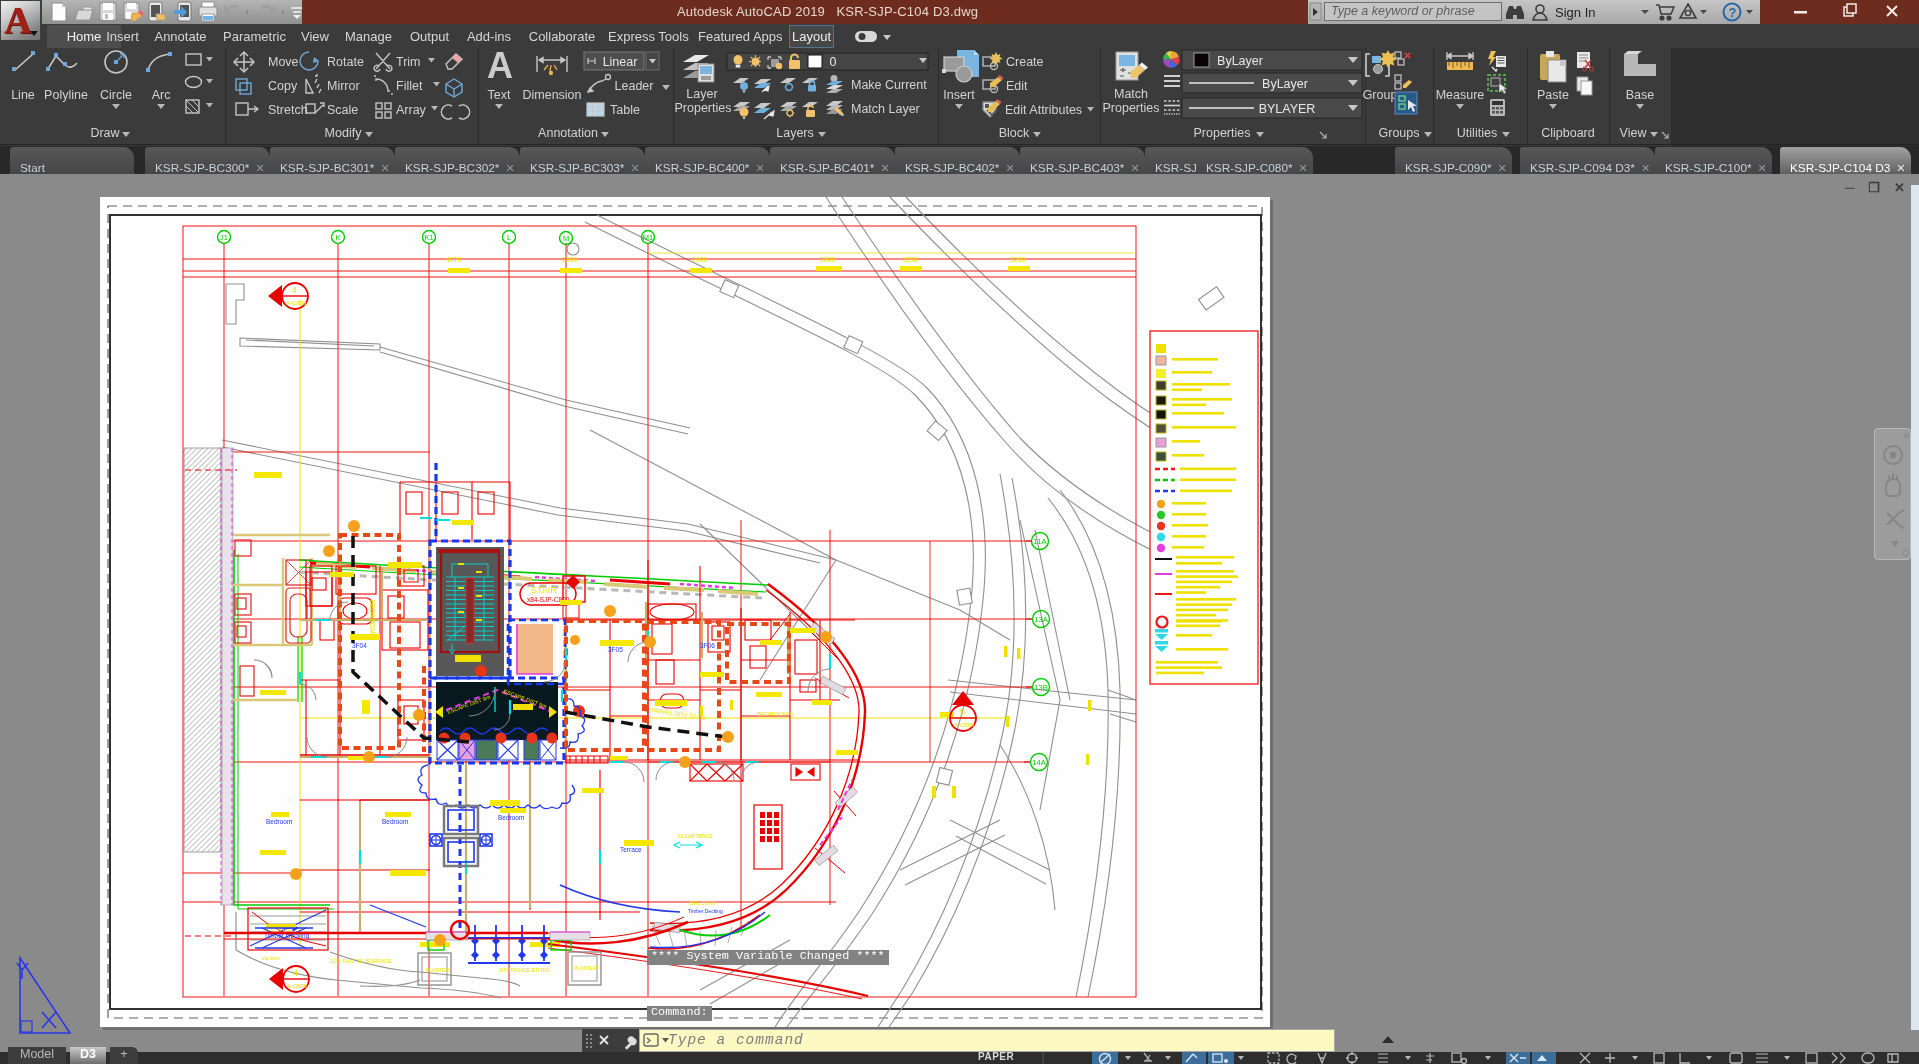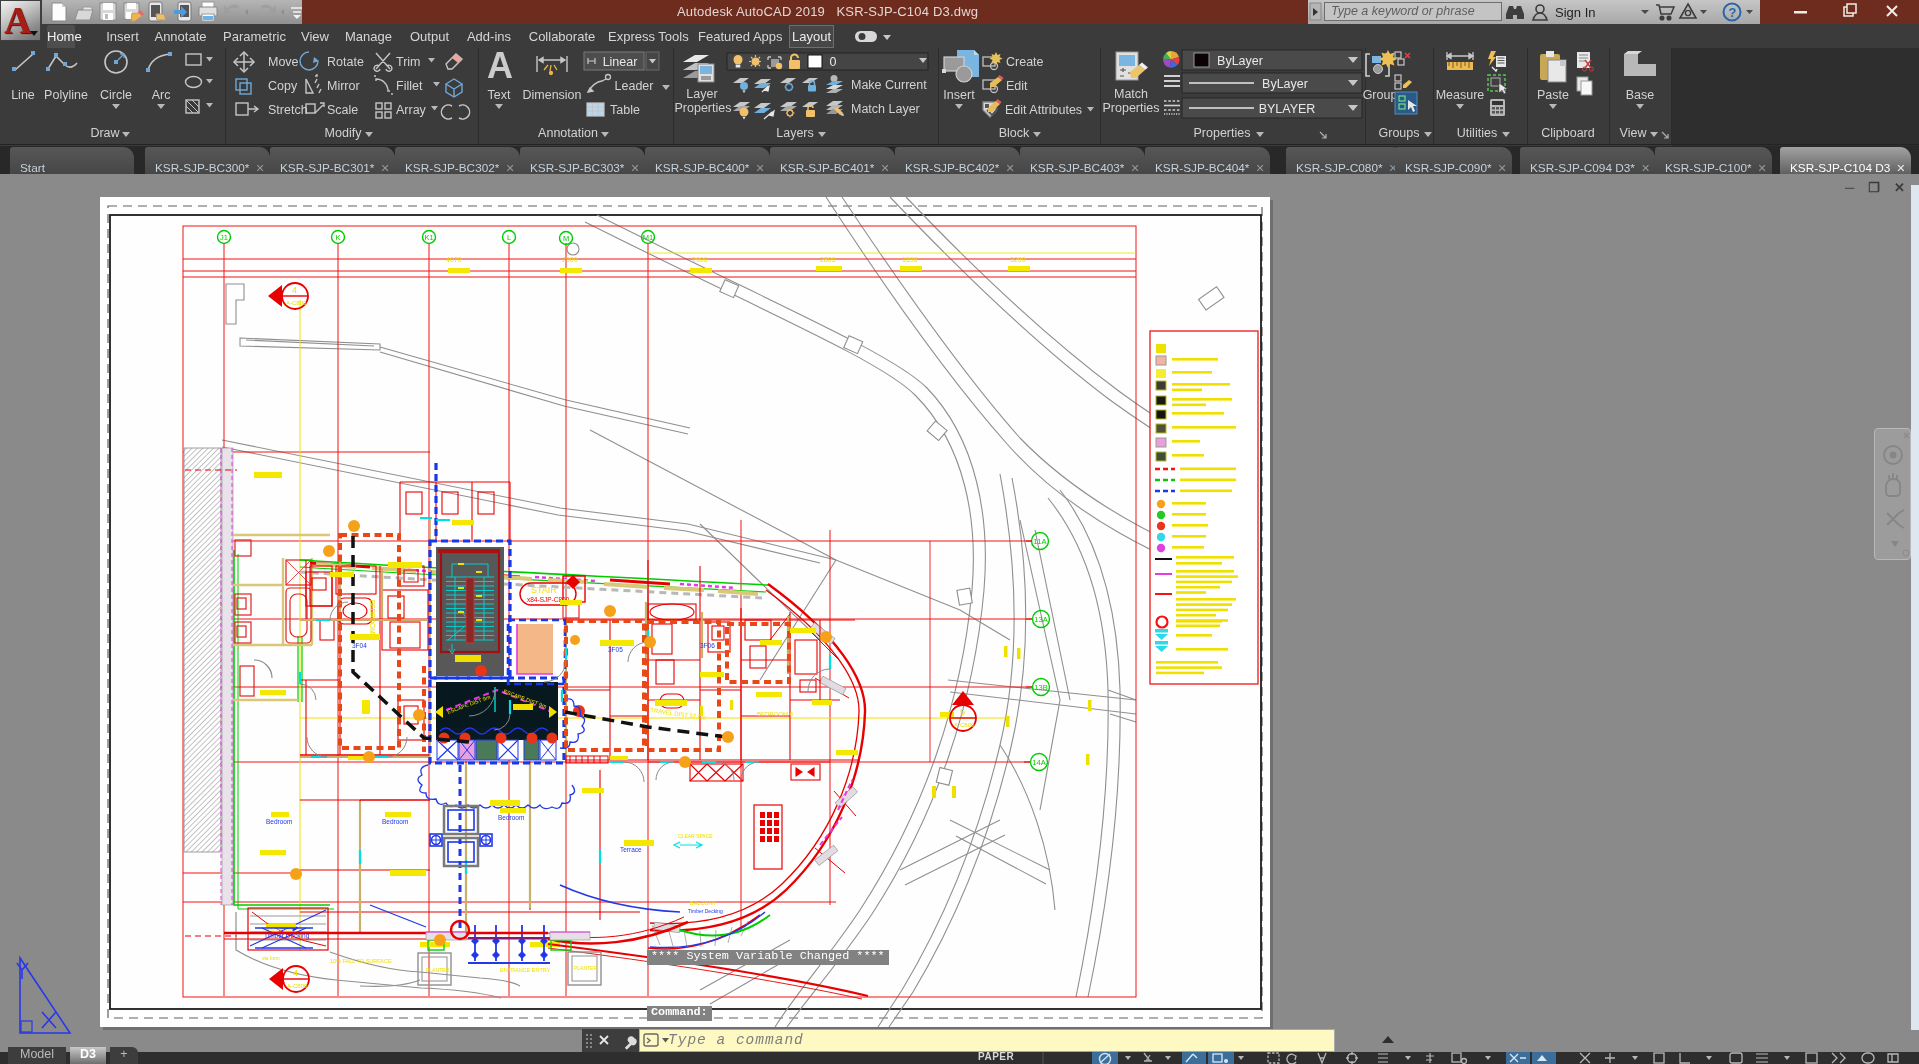--- a/index.html
+++ b/index.html
@@ -160,21 +160,21 @@
     <g fill="none" stroke="#f2ece8" stroke-width="1.5">
         <rect x="54" y="7" width="9" height="9"></rect>
         <rect x="57" y="4" width="9" height="9" fill="#6e2c1e"></rect>
       </g>
     <g stroke="#f2ece8" stroke-width="2">
         <path d="M97 6 l10 10 M107 6 l-10 10"></path>
       </g>
   </svg>
 
   <div id="ribbontabs">
-    <div class="tab active" style="left:47px; width:28px;">Home</div>
+    <div class="tab active" style="left:47px; width:74px;">Home</div>
     <div class="tab" style="left:104px; width:37px;">Insert</div>
     <div class="tab" style="left:152px; width:57px;">Annotate</div>
     <div class="tab" style="left:221px; width:67px;">Parametric</div>
     <div class="tab" style="left:299px; width:32px;">View</div>
     <div class="tab" style="left:343px; width:51px;">Manage</div>
     <div class="tab" style="left:407px; width:45px;text-align:center;">Output</div>
     <div class="tab" style="left:464px; width:50px;">Add-ins</div>
     <div class="tab" style="left:527px; width:70px;">Collaborate</div>
     <div class="tab" style="left:608px; width:80px;">Express Tools</div>
     <div class="tab" style="left:698px; width:84px;">Featured Apps</div>
@@ -583,21 +583,21 @@
     <div class="ftab" style="left:10px; width:124px;">Start</div>
     <div class="ftab" style="left:145px;">KSR-SJP-BC300*<span class="x">✕</span></div>
     <div class="ftab" style="left:270px;">KSR-SJP-BC301*<span class="x">✕</span></div>
     <div class="ftab" style="left:395px;">KSR-SJP-BC302*<span class="x">✕</span></div>
     <div class="ftab" style="left:520px;">KSR-SJP-BC303*<span class="x">✕</span></div>
     <div class="ftab" style="left:645px;">KSR-SJP-BC400*<span class="x">✕</span></div>
     <div class="ftab" style="left:770px;">KSR-SJP-BC401*<span class="x">✕</span></div>
     <div class="ftab" style="left:895px;">KSR-SJP-BC402*<span class="x">✕</span></div>
     <div class="ftab" style="left:1020px;">KSR-SJP-BC403*<span class="x">✕</span></div>
     <div class="ftab" style="left:1145px;">KSR-SJP-BC404*<span class="x">✕</span></div>
-    <div class="ftab" style="left:1286px;">KSR-SJP-C080*<span class="x">✕</span></div>
+    <div class="ftab" style="left:1196px;">KSR-SJP-C080*<span class="x">✕</span></div>
     <div class="ftab" style="left:1395px;">KSR-SJP-C090*<span class="x">✕</span></div>
     <div class="ftab" style="left:1520px;">KSR-SJP-C094 D3*<span class="x">✕</span></div>
     <div class="ftab" style="left:1655px;">KSR-SJP-C100*<span class="x">✕</span></div>
     <div class="ftab active" style="left:1780px;">KSR-SJP-C104 D3<span class="x" style="color:#e8e8e8;">✕</span></div>
   </div>
 
   <div id="canvas">
     <div id="paper"></div>
     <svg id="drawsvg" width="1919" height="878" viewBox="0 174 1919 878">
       <defs>
@@ -1245,21 +1245,21 @@
         <path d="M11 56 q2 -6 7 -6 q6 0 7 5 v8 q0 4 -4 4 h-6 q-4 0 -4 -4 z M14 50 v-4 M18 49 v-5 M22 50 v-4"></path>
         <path d="M12 84 l12 12 m0 -12 l-12 12 M24 84 l5 -3 M24 96 l5 3"></path>
       </g>
       <path d="M16 112 l4 6 4 -6 z" fill="#868686"></path>
       <circle cx="31" cy="124" r="3" fill="none" stroke="#8a8a8a"></circle>
     </svg>
   </div>
   <div id="bluestrip"></div>
 
   <div class="cmdhist" style="left:647px; top:950px; padding:0 4px; height:15px;">**** System Variable Changed ****</div>
-  <div class="cmdhist" style="left:647px; top:1006px; padding:0 4px; height:15px;font-weight:bold;">Command:</div>
+  <div class="cmdhist" style="left:647px; top:1006px; padding:0 4px; height:15px;">Command:</div>
 
   <div id="cmdbar">
     <div id="cmdgrip">
       <svg width="57" height="23">
         <g fill="#9a9a9a">
             <circle cx="5" cy="6" r="1.1"></circle>
             <circle cx="9" cy="6" r="1.1"></circle>
             <circle cx="5" cy="10" r="1.1"></circle>
             <circle cx="9" cy="10" r="1.1"></circle>
             <circle cx="5" cy="14" r="1.1"></circle>

